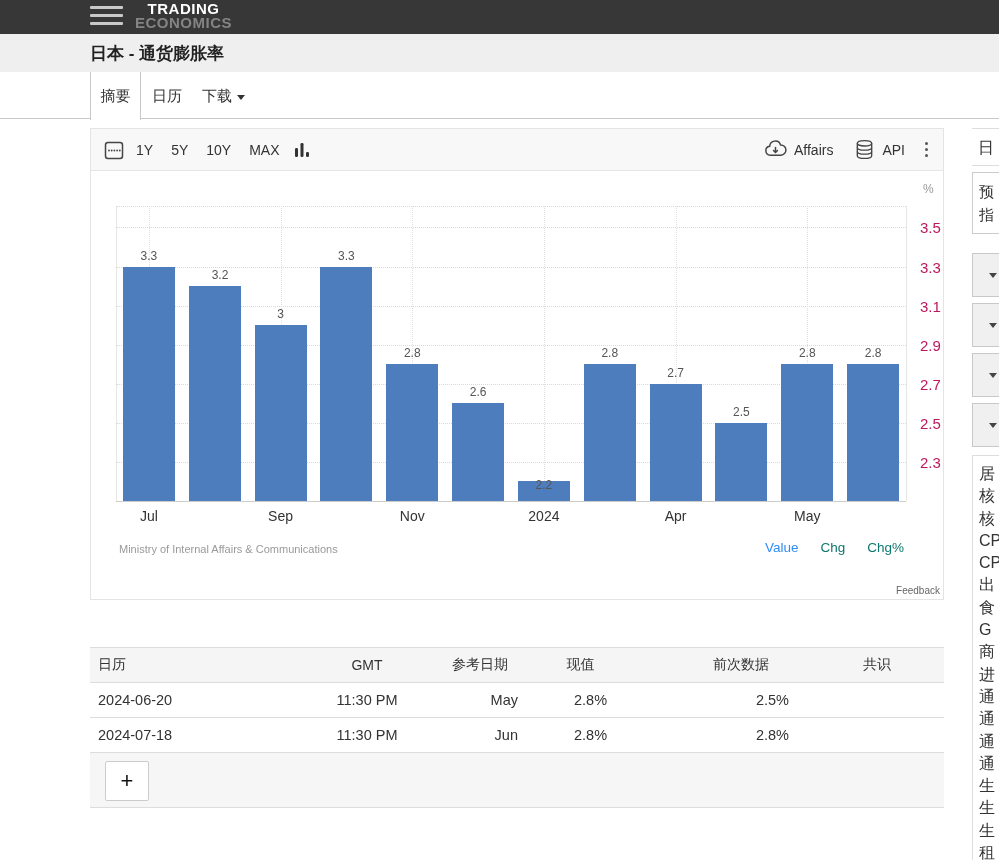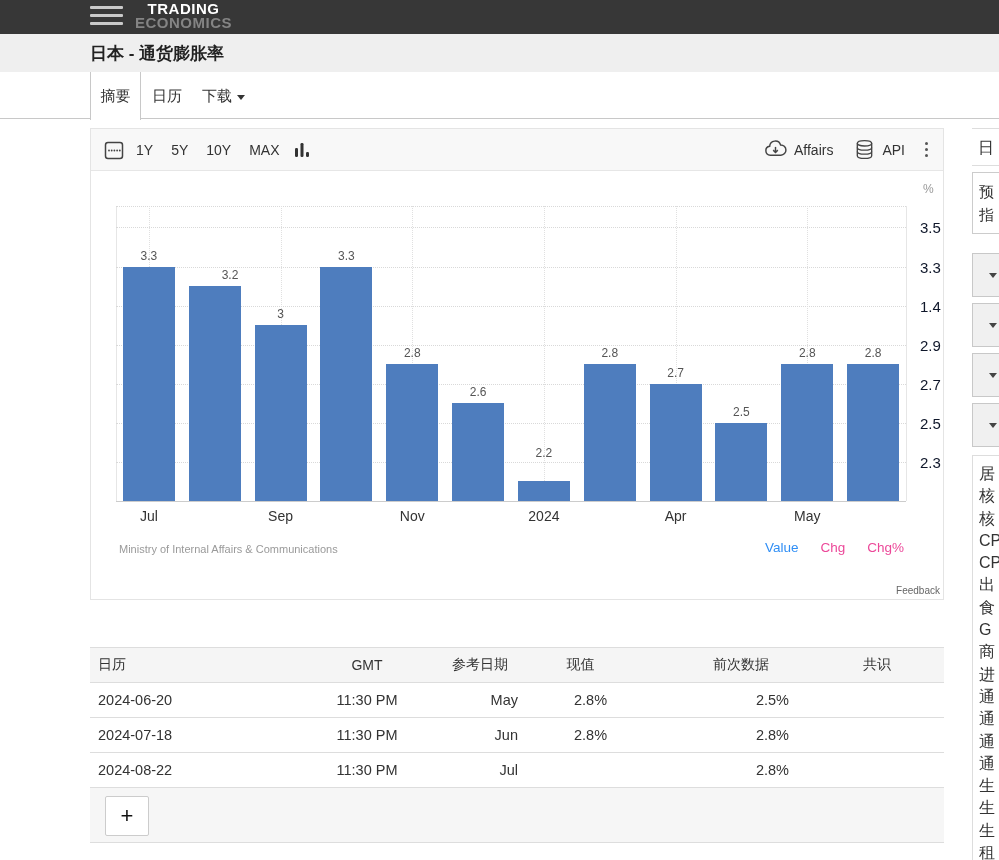--- a/index.html
+++ b/index.html
@@ -39,25 +39,25 @@
   
   #plot{position:absolute;left:25px;top:77px;width:790px;height:295px;}
   .hgrid{position:absolute;left:0;width:790px;height:0;border-top:1px dotted #d9d9d9;}
   .vgrid{position:absolute;top:0;height:295px;width:0;border-left:1px dotted #e0e0e0;}
   .plot-edge-l{position:absolute;left:0;top:0;height:295px;width:0;border-left:1px solid #e6e6e6;}
   .plot-edge-r{position:absolute;left:790px;top:0;height:295px;width:0;border-left:1px solid #e6e6e6;}
   .axis-x{position:absolute;left:0;top:295px;width:790px;height:0;border-top:1px solid #ccc;}
   .bar{position:absolute;cursor:pointer;}
   .bar-lbl{position:absolute;font-size:12px;color:#555;text-align:center;width:60px;}
   .x-lbl{position:absolute;font-size:14px;color:#333;text-align:center;width:70px;}
-  .y-lbl{position:absolute;font-size:15px;color:#0f172a;}
+  .y-lbl{position:absolute;font-size:15px;color:#be185d;}
   .y-unit{position:absolute;font-size:12px;color:#999;}
   .src{position:absolute;left:28px;top:414px;font-size:11px;color:#9a9a9a;}
   .toggles{position:absolute;top:411px;right:39px;display:flex;gap:22px;font-size:13.5px;}
-  .toggles span{cursor:pointer;color:#ec4899;}
+  .toggles span{cursor:pointer;color:#0f766e;}
   .toggles .on{color:#2f8ef5;}
   .feedback{position:absolute;right:3px;bottom:3px;font-size:10px;color:#666;cursor:pointer;}
   
   .cal{position:absolute;left:90px;top:647px;width:854px;}
   table{border-collapse:collapse;width:854px;table-layout:fixed;font-size:14.5px;color:#333;}
   th{font-weight:normal;font-size:14px;}
   thead tr{background:#f5f5f5;border-top:1px solid #ddd;border-bottom:1px solid #ddd;}
   tbody tr{border-bottom:1px solid #ddd;background:#fff;cursor:pointer;}
   th,td{height:34px;padding:0;}
   .c0{text-align:left;padding-left:8px;}
@@ -169,50 +169,50 @@
       <div class="hgrid" style="top: 0px;"></div>
       <div class="vgrid" style="left: 32.9167px;"></div>
       <div class="vgrid" style="left: 164.583px;"></div>
       <div class="vgrid" style="left: 296.25px;"></div>
       <div class="vgrid" style="left: 427.917px;"></div>
       <div class="vgrid" style="left: 559.583px;"></div>
       <div class="vgrid" style="left: 691.25px;"></div>
       <div class="bar" style="left: 6.91667px; top: 60.5629px; width: 52px; height: 234.437px; background: rgb(78, 125, 190);"></div>
       <div class="bar-lbl" style="left: 2.91667px; top: 42.5629px;">3.3</div>
       <div class="bar" style="left: 72.75px; top: 80.0993px; width: 52px; height: 214.901px; background: rgb(78, 125, 190);"></div>
-      <div class="bar-lbl" style="left: 84px; top: 62.0993px;">3.2</div>
+      <div class="bar-lbl" style="left: 74px; top: 62.0993px;">3.2</div>
       <div class="bar" style="left: 138.583px; top: 119.172px; width: 52px; height: 175.828px; background: rgb(78, 125, 190);"></div>
       <div class="bar-lbl" style="left: 134.583px; top: 101.172px;">3</div>
       <div class="bar" style="left: 204.417px; top: 60.5629px; width: 52px; height: 234.437px; background: rgb(78, 125, 190);"></div>
       <div class="bar-lbl" style="left: 200.417px; top: 42.5629px;">3.3</div>
       <div class="bar" style="left: 270.25px; top: 158.245px; width: 52px; height: 136.755px; background: rgb(78, 125, 190);"></div>
       <div class="bar-lbl" style="left: 266.25px; top: 140.245px;">2.8</div>
       <div class="bar" style="left: 336.083px; top: 197.318px; width: 52px; height: 97.6821px; background: rgb(78, 125, 190);"></div>
       <div class="bar-lbl" style="left: 332.083px; top: 179.318px;">2.6</div>
       <div class="bar" style="left: 401.917px; top: 275.464px; width: 52px; height: 19.5364px; background: rgb(78, 125, 190);"></div>
-      <div class="bar-lbl" style="left: 397.917px; top: 240px;">2.2</div>
+      <div class="bar-lbl" style="left: 397.917px; top: 272px;">2.2</div>
       <div class="bar" style="left: 467.75px; top: 158.245px; width: 52px; height: 136.755px; background: rgb(78, 125, 190);"></div>
       <div class="bar-lbl" style="left: 463.75px; top: 140.245px;">2.8</div>
       <div class="bar" style="left: 533.583px; top: 177.781px; width: 52px; height: 117.219px; background: rgb(78, 125, 190);"></div>
       <div class="bar-lbl" style="left: 529.583px; top: 159.781px;">2.7</div>
       <div class="bar" style="left: 599.417px; top: 216.854px; width: 52px; height: 78.1457px; background: rgb(78, 125, 190);"></div>
       <div class="bar-lbl" style="left: 595.417px; top: 198.854px;">2.5</div>
       <div class="bar" style="left: 665.25px; top: 158.245px; width: 52px; height: 136.755px; background: rgb(78, 125, 190);"></div>
       <div class="bar-lbl" style="left: 661.25px; top: 140.245px;">2.8</div>
       <div class="bar" style="left: 731.083px; top: 158.245px; width: 52px; height: 136.755px; background: rgb(78, 125, 190);"></div>
       <div class="bar-lbl" style="left: 727.083px; top: 140.245px;">2.8</div>
       <div class="x-lbl" style="left: -2.08333px; top: 302px;">Jul</div>
       <div class="x-lbl" style="left: 129.583px; top: 302px;">Sep</div>
       <div class="x-lbl" style="left: 261.25px; top: 302px;">Nov</div>
       <div class="x-lbl" style="left: 392.917px; top: 302px;">2024</div>
       <div class="x-lbl" style="left: 524.583px; top: 302px;">Apr</div>
       <div class="x-lbl" style="left: 656.25px; top: 302px;">May</div>
       <div class="y-lbl" style="left: 804px; top: 13.4901px;">3.5</div>
       <div class="y-lbl" style="left: 804px; top: 52.5629px;">3.3</div>
-      <div class="y-lbl" style="left: 804px; top: 91.6358px;">1.4</div>
+      <div class="y-lbl" style="left: 804px; top: 91.6358px;">3.1</div>
       <div class="y-lbl" style="left: 804px; top: 130.709px;">2.9</div>
       <div class="y-lbl" style="left: 804px; top: 169.781px;">2.7</div>
       <div class="y-lbl" style="left: 804px; top: 208.854px;">2.5</div>
       <div class="y-lbl" style="left: 804px; top: 247.927px;">2.3</div>
       <div class="y-unit" style="left: 807px; top: -24px;">%</div>
     </div>
 
   <div class="src">Ministry of Internal Affairs &amp; Communications</div>
   <div class="toggles">
     <span class="on">Value</span>
@@ -252,28 +252,20 @@
           <td class="c5"></td>
         </tr>
         <tr>
           <td class="c0">2024-07-18</td>
           <td class="c1">11:30 PM</td>
           <td class="c2">Jun</td>
           <td class="c3">2.8%</td>
           <td class="c4">2.8%</td>
           <td class="c5"></td>
         </tr>
-        <tr>
-          <td class="c0">2024-08-22</td>
-          <td class="c1">11:30 PM</td>
-          <td class="c2">Jul</td>
-          <td class="c3"></td>
-          <td class="c4">2.8%</td>
-          <td class="c5"></td>
-        </tr>
       </tbody>
   </table>
   <div class="cal-foot">
     <button class="addbtn">+</button>
   </div>
 </div>
 
 <div class="sidebar">
   <div class="sb-head">日</div>
   <div class="sb-box">

